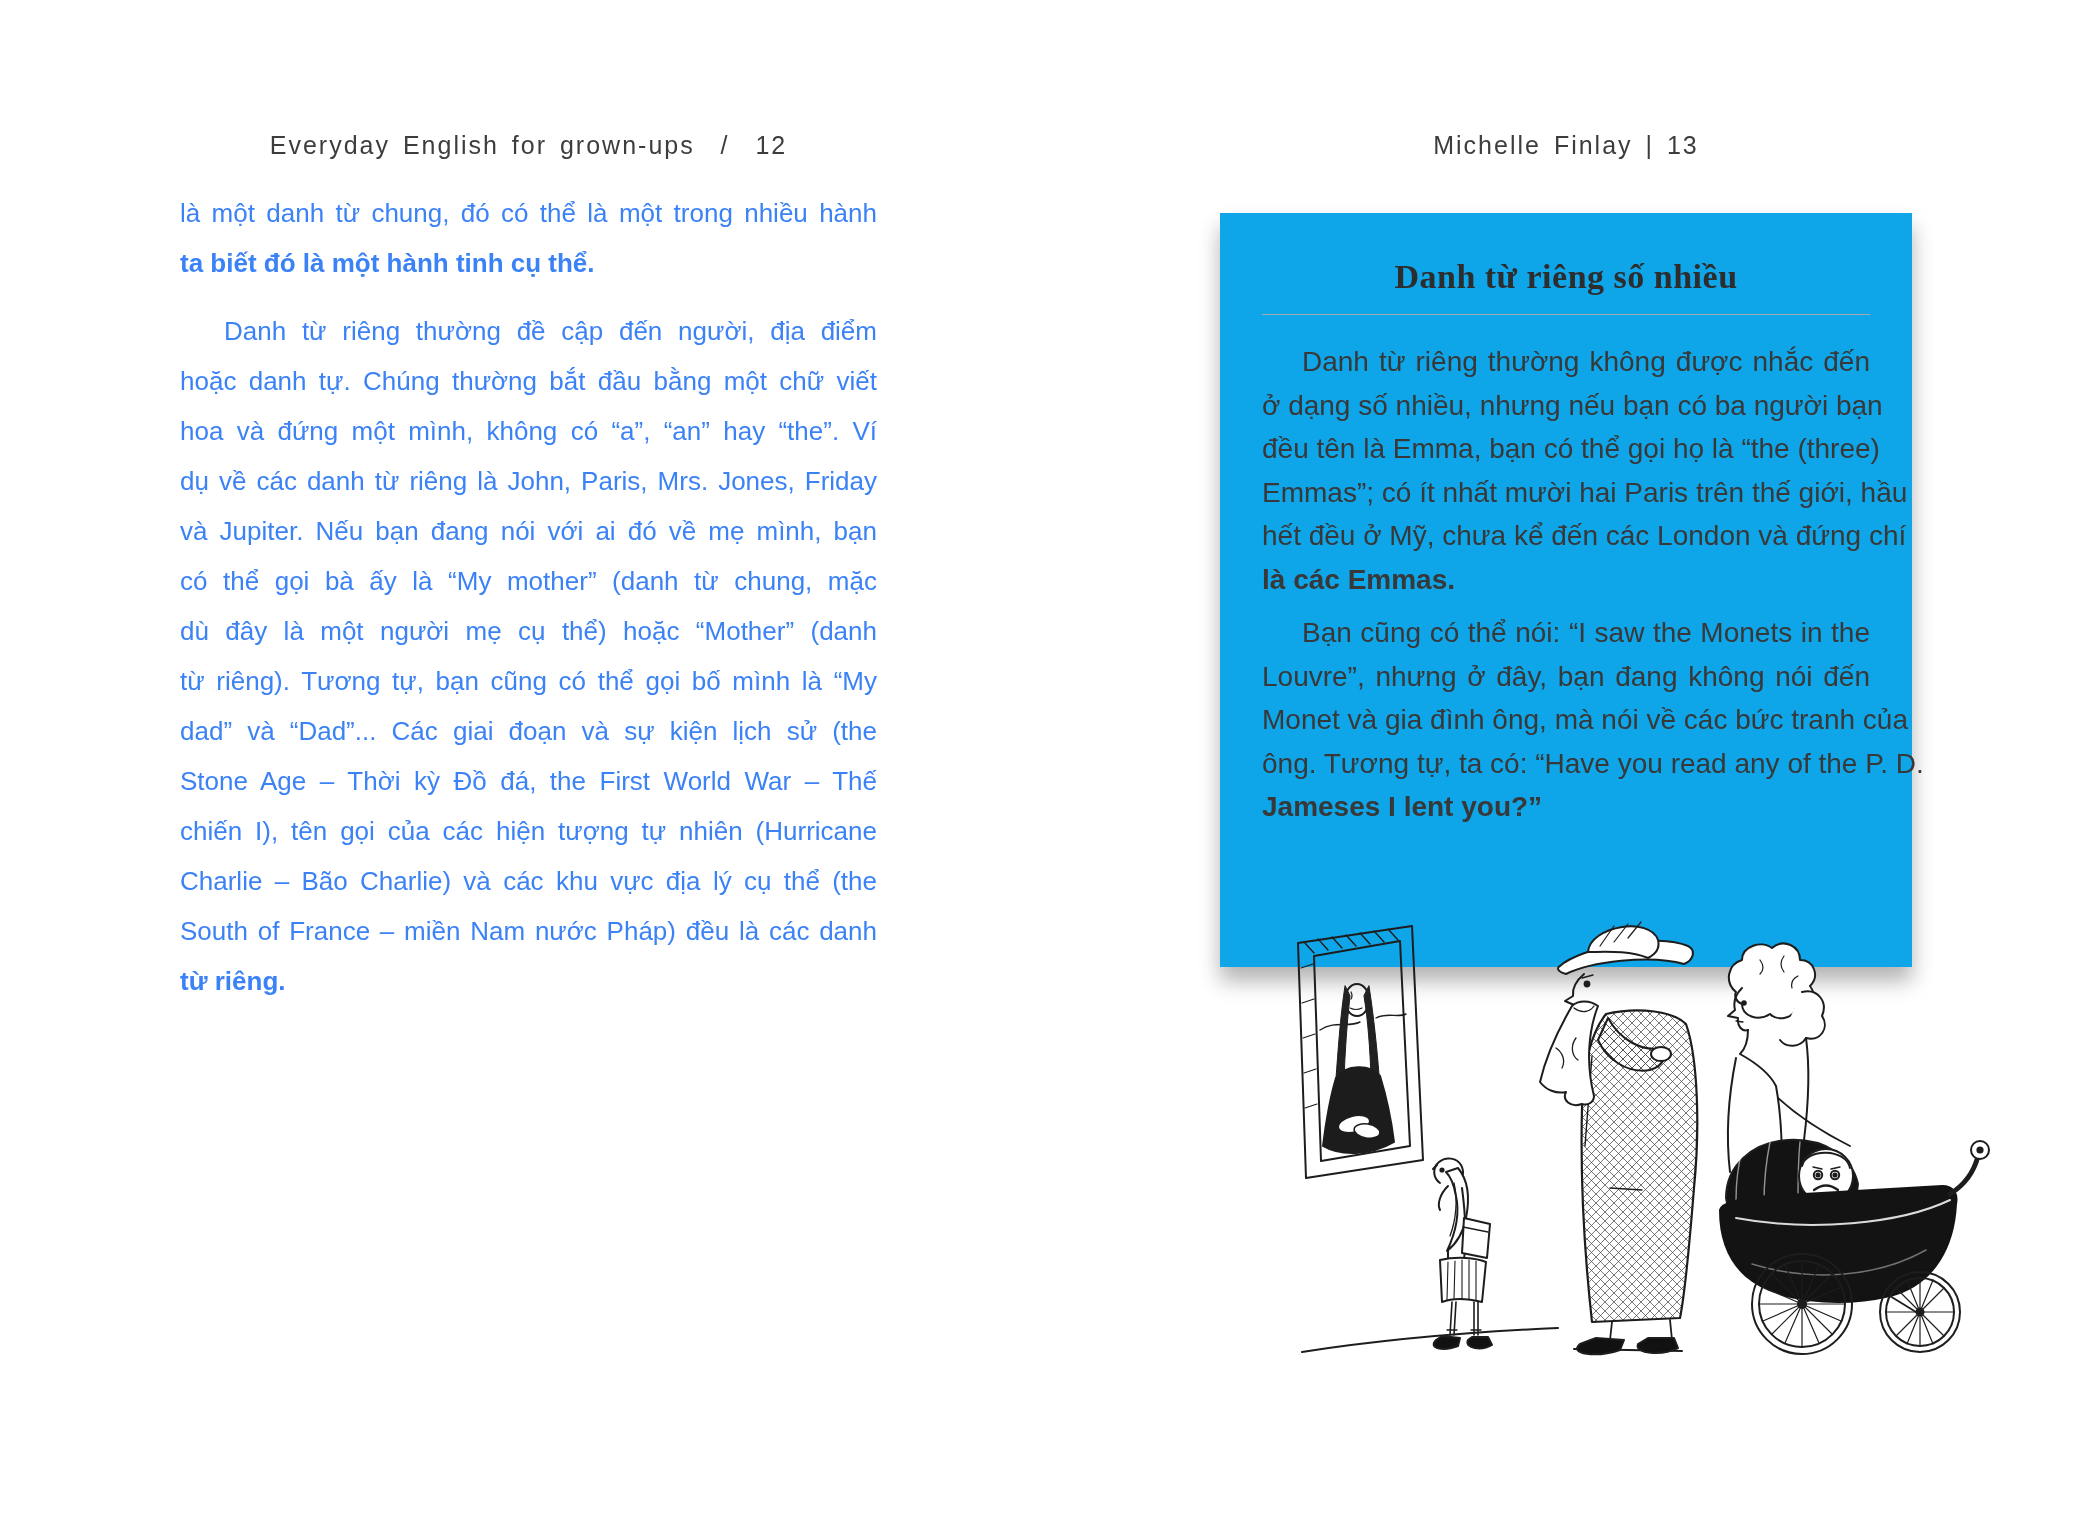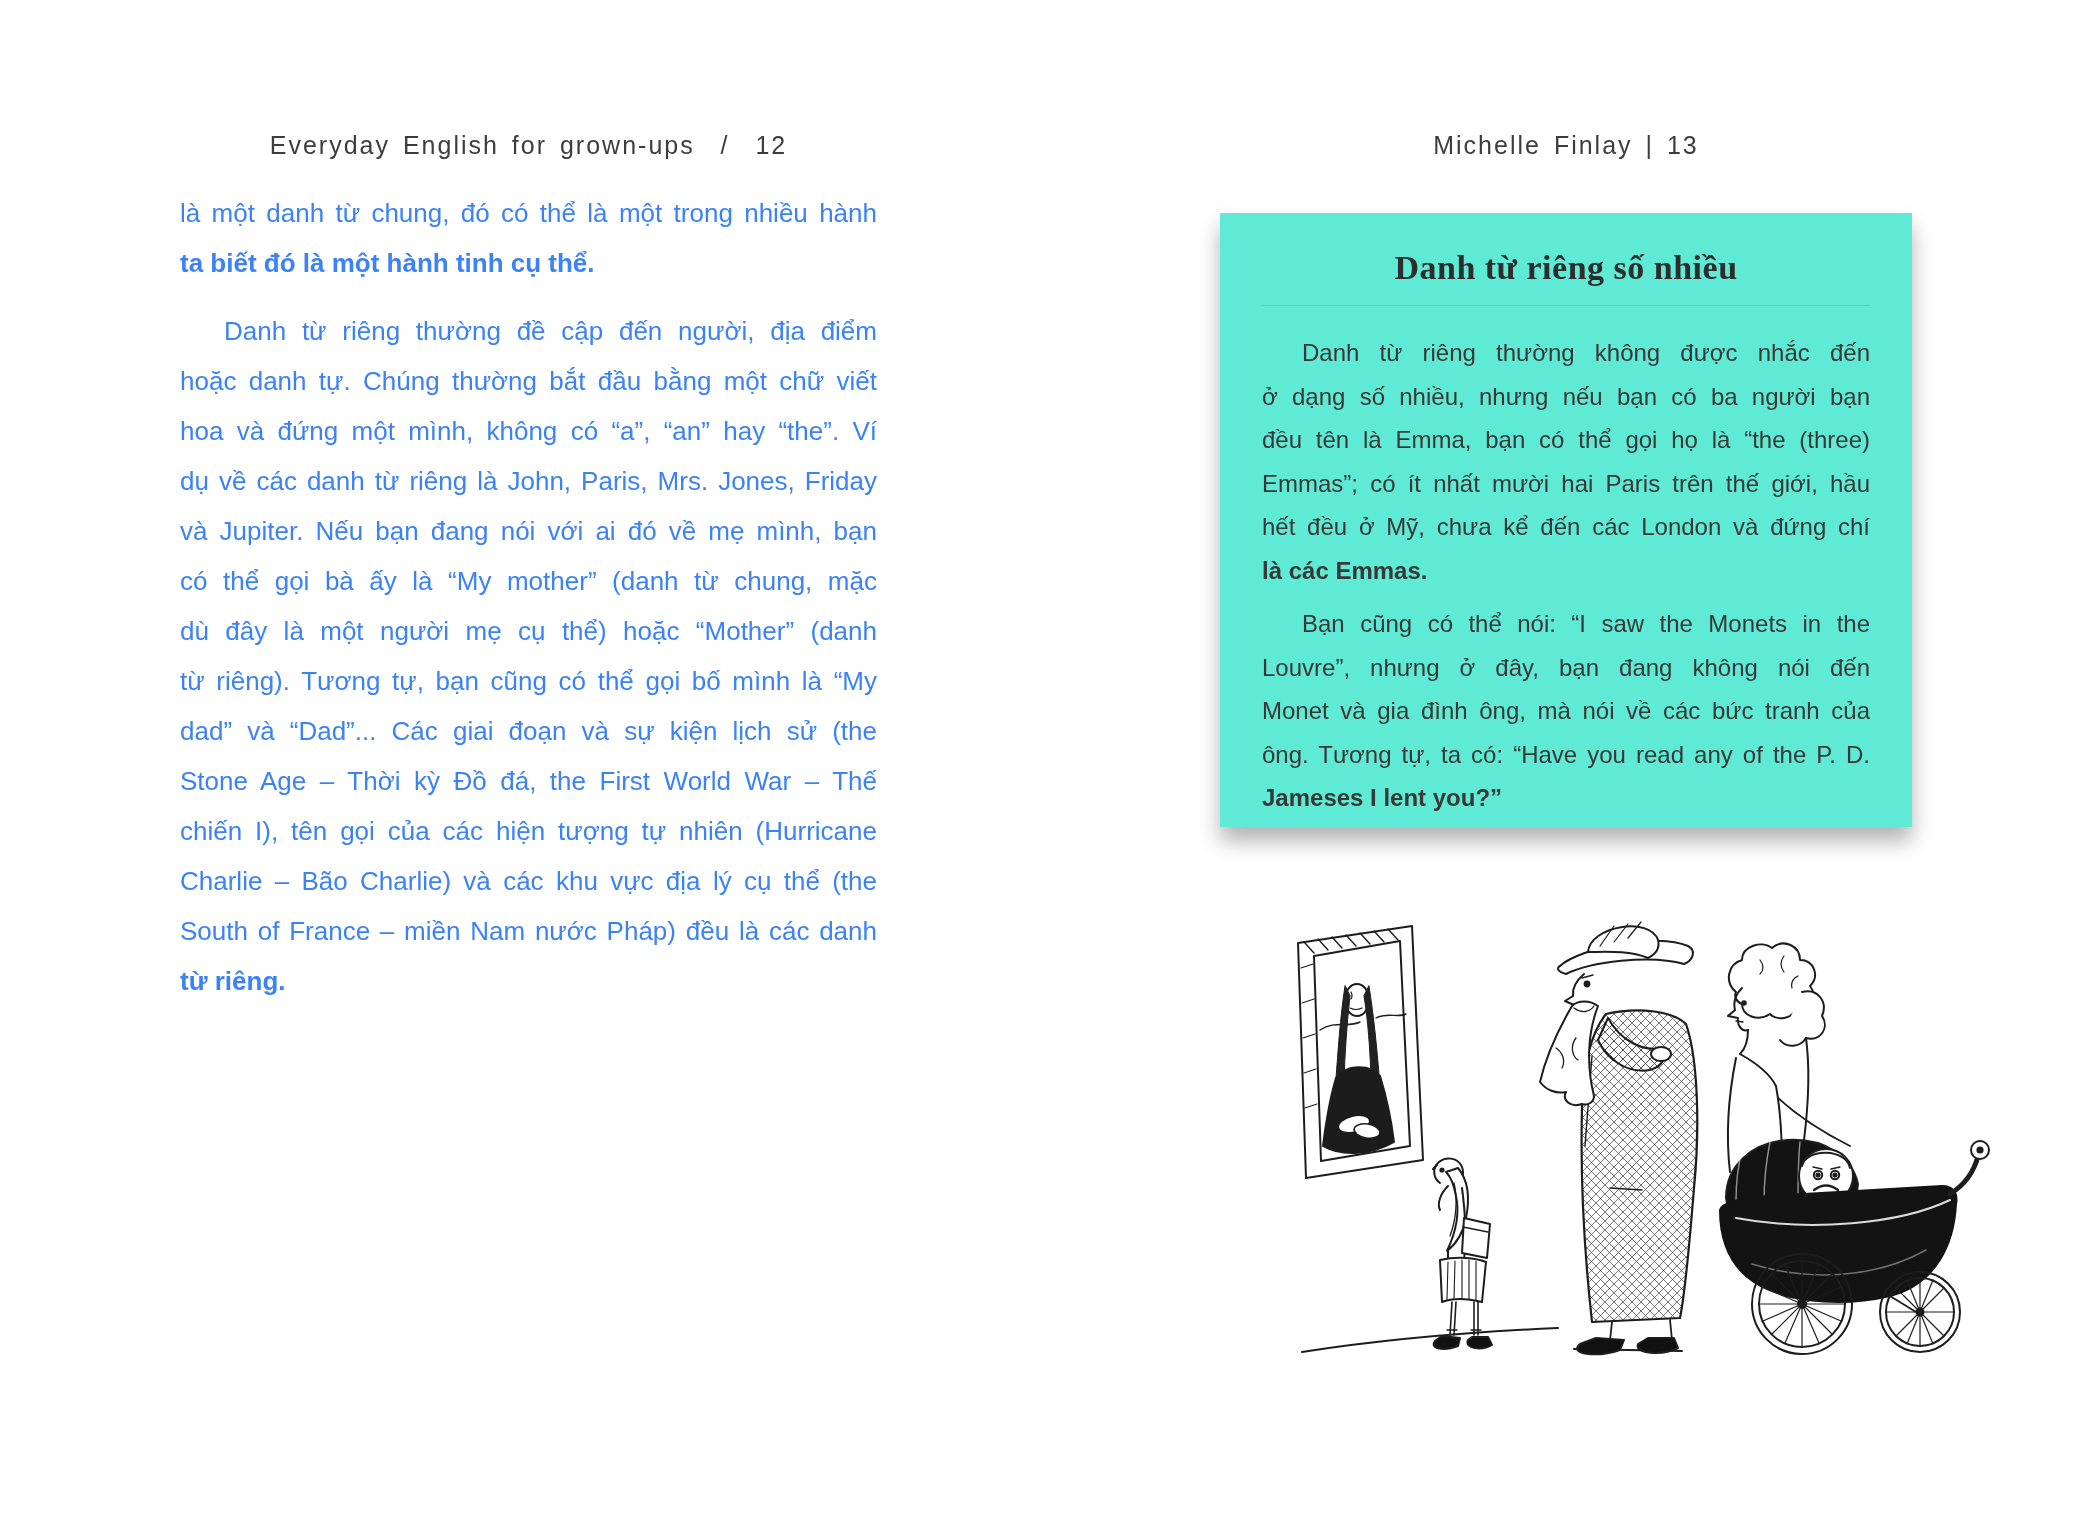--- a/index.html
+++ b/index.html
@@ -20,33 +20,33 @@
     position:absolute;left:180px;top:188px;width:697px;
     font-size:26px;line-height:50px;color:#3b82f6;
   }
   .para + .para{margin-top:18px;}
   .line{text-align:justify;text-align-last:justify;white-space:nowrap;}
   .line.last{text-align-last:left;font-weight:bold;}
   .para.indent .line:first-child{text-indent:44px;}
 
   
   .callout{
-    position:absolute;left:1220px;top:213px;width:692px;height:614px;
-    background:#5eead4;box-sizing:border-box;padding:32px 42px 0 42px;
+    position:absolute;left:1220px;top:213px;width:692px;height:754px;
+    background:#0ea5e9;box-sizing:border-box;padding:41px 42px 0 42px;
     box-shadow:0 14px 20px rgba(0,0,0,0.30);
   }
   .callout-title{
     font-family:"Liberation Serif","DejaVu Serif",serif;
     font-size:34px;font-weight:700;letter-spacing:0.5px;
     color:#2d2d2d;text-align:center;margin:4px 0 18px 0;
   }
   .callout-divider{
     border:none;border-top:1.5px solid #a9a9a9;margin:0 0 16px 0;
   }
-  .callout-body{font-size:24px;line-height:43.5px;color:#383838;margin-top:25px;}
+  .callout-body{font-size:28px;line-height:43.5px;color:#383838;margin-top:25px;}
   .callout-body .para + .para{margin-top:10px;}
   .callout-body .para.indent .line:first-child{text-indent:40px;}
 
   .illustration{
     position:absolute;left:1290px;top:888px;width:700px;height:470px;margin:0;
   }
   .illustration svg{width:100%;height:100%;display:block;}
 </style>
 </head>
 <body>

